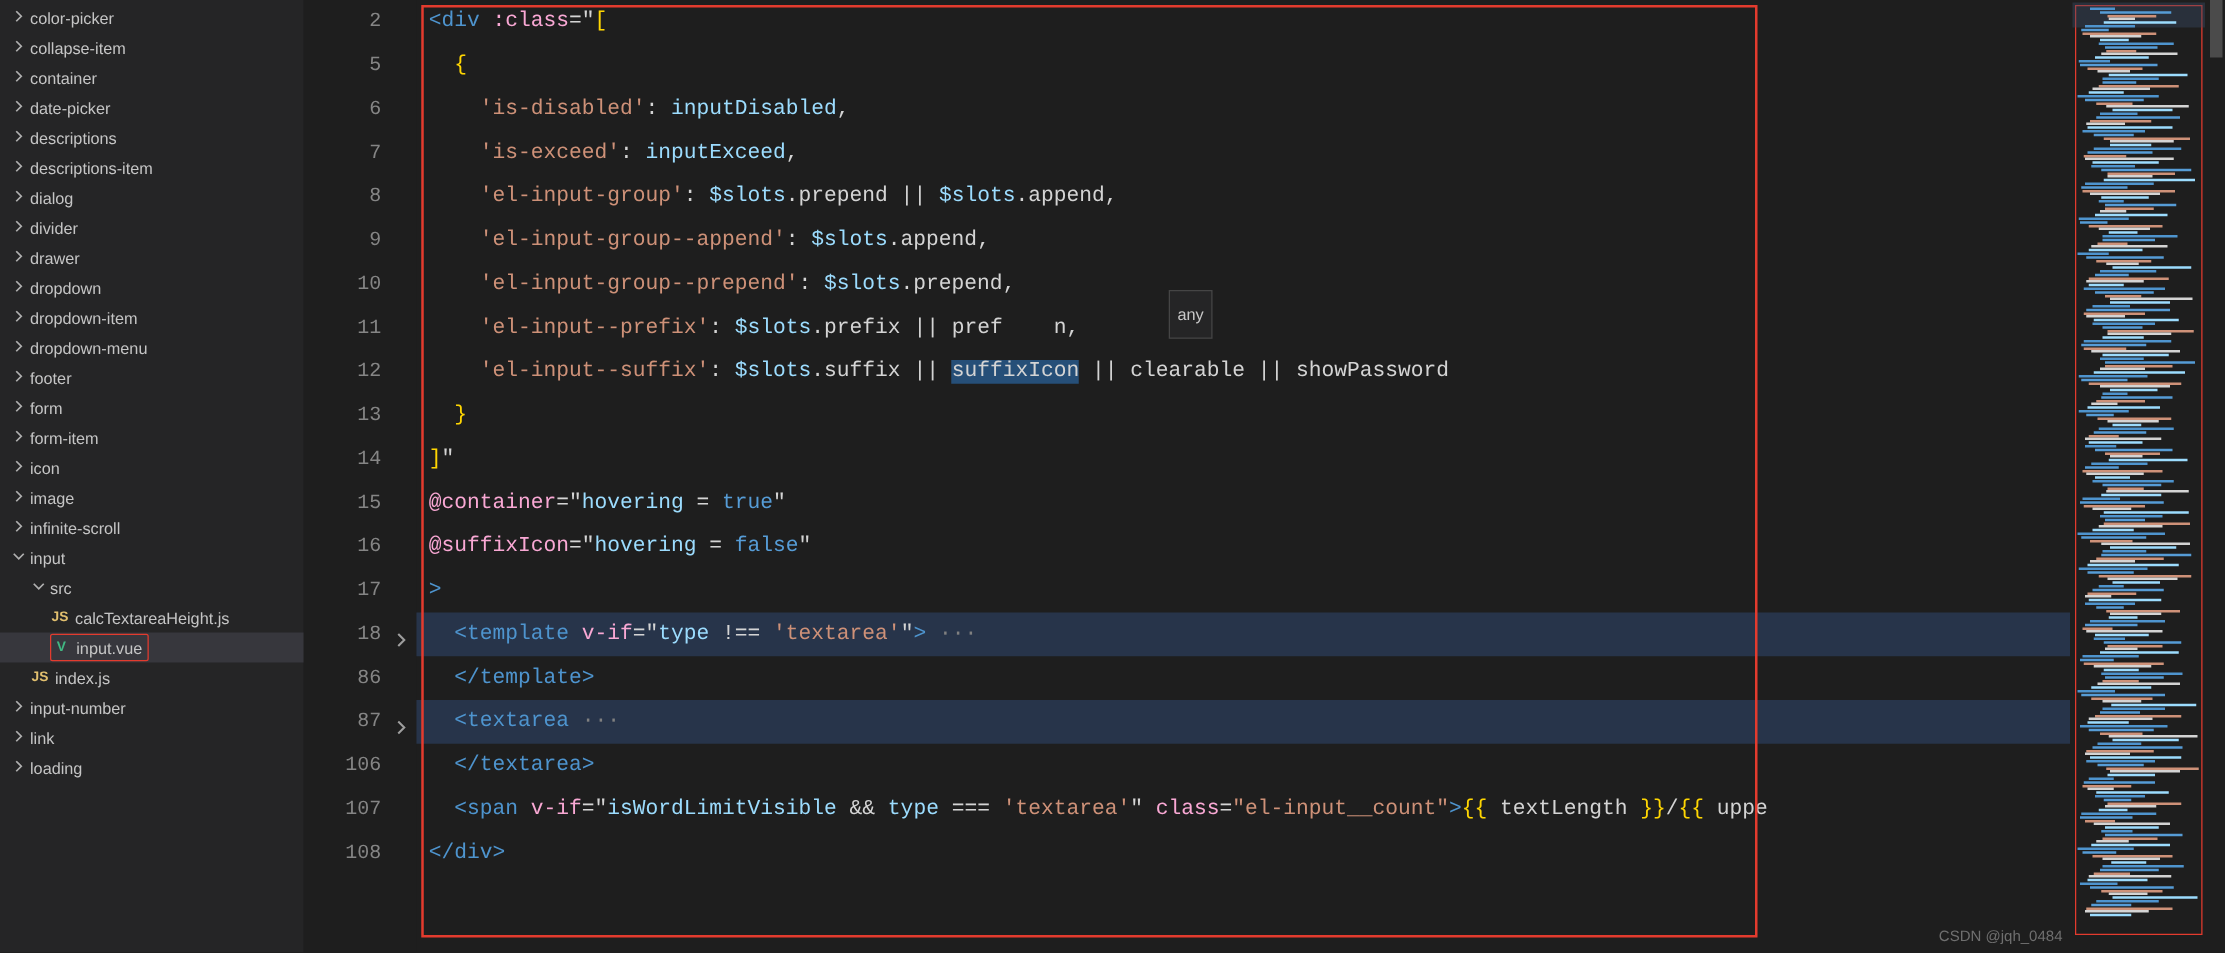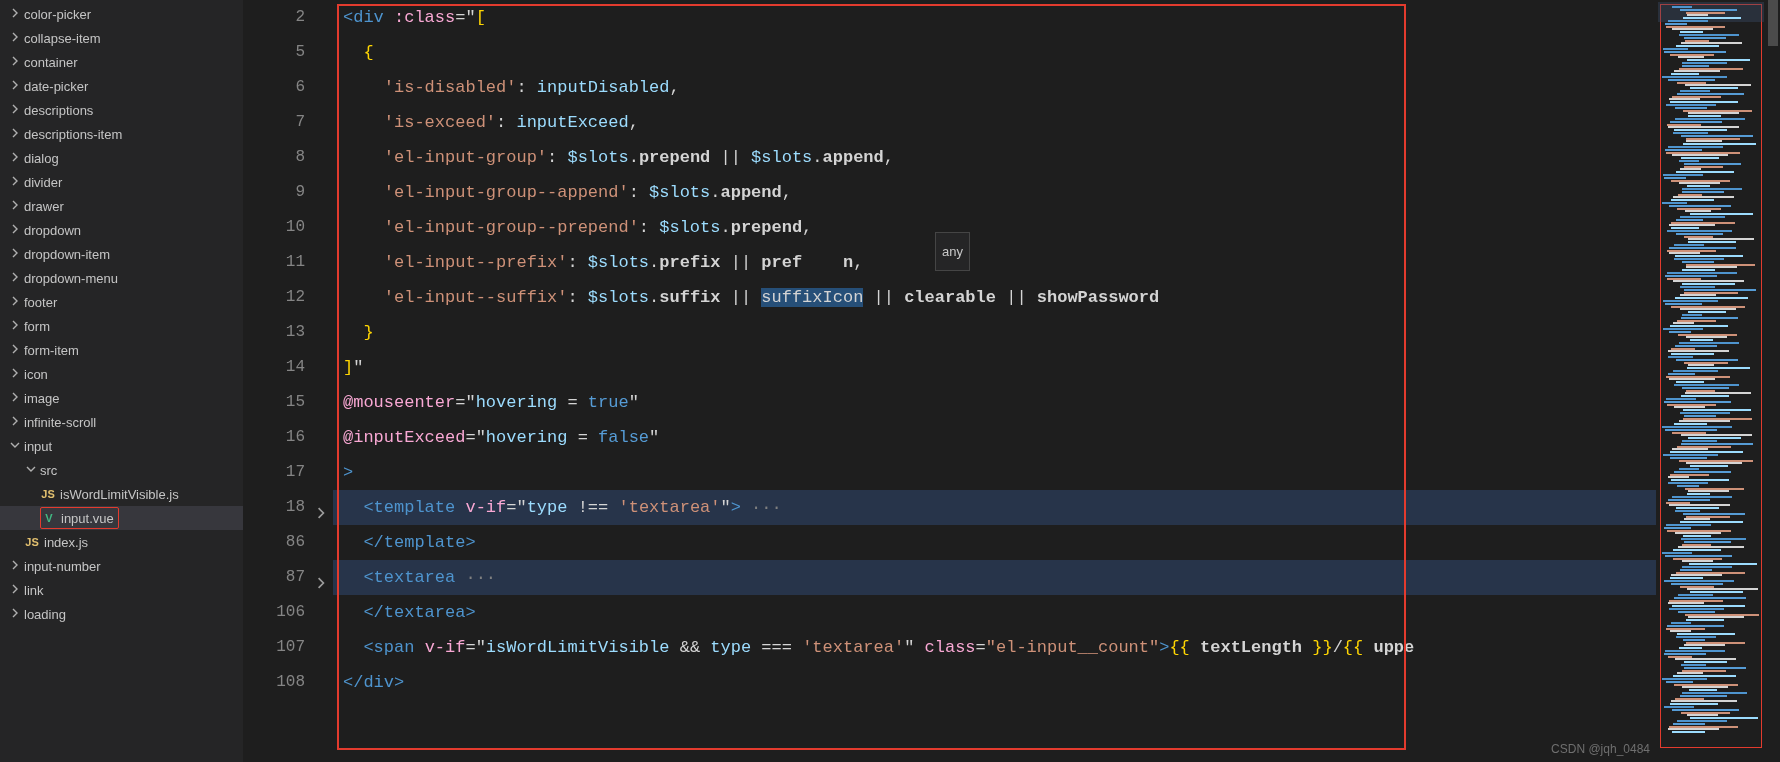--- a/index.html
+++ b/index.html
@@ -107,21 +107,21 @@
     height: 35px;
     padding-left: 10px;
   }
   .hl-row { background: #27344a; }
   .tok-tag    { color: #4e94ce; }
   .tok-attr   { color: #f9a8d4; }
   .tok-punct  { color: #d4d4d4; }
   .tok-brace  { color: #ffd602; }
   .tok-str    { color: #ce9178; }
   .tok-ident  { color: #9cdcfe; }
-  .tok-ident2 { color: #d4d4d4; font-weight: bold; }
+  .tok-ident2 { color: #d4d4d4; }
   .tok-kw     { color: #569cd6; }
   .tok-dots   { color: #808080; }
   .sel-hl { background: #264f78; }
   .intelli-pop {
     position: absolute;
     background: #252526;
     border: 1px solid #454545;
     color: #c8c8c8;
     padding: 1px 6px;
     font-family: "Segoe UI", sans-serif;
@@ -338,21 +338,21 @@
     <div class="tree-item depth-1">
       <span class="chev open">
         <svg width="10" height="10" viewBox="0 0 10 10">
           <path d="M3 1 L7 5 L3 9" stroke="currentColor" fill="none" stroke-width="1.4"></path>
         </svg>
       </span>
       <span class="file-name">src</span>
     </div>
     <div class="tree-item depth-2">
       <span class="file-icon js">JS</span>
-      <span class="file-name">isWordLimitVisible.js</span>
+      <span class="file-name">calcTextareaHeight.js</span>
     </div>
     <div class="tree-item depth-2 selected-row">
       <span class="selected-file-box">
         <span class="file-icon vue">V</span>
         <span class="file-name">input.vue</span>
       </span>
     </div>
     <div class="tree-item depth-1">
       <span class="file-icon js">JS</span>
       <span class="file-name">index.js</span>
@@ -417,22 +417,22 @@
       <div class="code-line"><span class="">  </span><span class="tok-brace">{</span></div>
       <div class="code-line"><span class="">    </span><span class="tok-str">'is-disabled'</span><span class="tok-punct">: </span><span class="tok-ident">inputDisabled</span><span class="tok-punct">,</span></div>
       <div class="code-line"><span class="">    </span><span class="tok-str">'is-exceed'</span><span class="tok-punct">: </span><span class="tok-ident">inputExceed</span><span class="tok-punct">,</span></div>
       <div class="code-line"><span class="">    </span><span class="tok-str">'el-input-group'</span><span class="tok-punct">: </span><span class="tok-ident">$slots</span><span class="tok-punct">.</span><span class="tok-ident2">prepend</span><span class="tok-punct"> || </span><span class="tok-ident">$slots</span><span class="tok-punct">.</span><span class="tok-ident2">append</span><span class="tok-punct">,</span></div>
       <div class="code-line"><span class="">    </span><span class="tok-str">'el-input-group--append'</span><span class="tok-punct">: </span><span class="tok-ident">$slots</span><span class="tok-punct">.</span><span class="tok-ident2">append</span><span class="tok-punct">,</span></div>
       <div class="code-line"><span class="">    </span><span class="tok-str">'el-input-group--prepend'</span><span class="tok-punct">: </span><span class="tok-ident">$slots</span><span class="tok-punct">.</span><span class="tok-ident2">prepend</span><span class="tok-punct">,</span></div>
       <div class="code-line"><span class="">    </span><span class="tok-str">'el-input--prefix'</span><span class="tok-punct">: </span><span class="tok-ident">$slots</span><span class="tok-punct">.</span><span class="tok-ident2">prefix</span><span class="tok-punct"> || </span><span class="tok-ident2">pref</span><span class="">    </span><span class="tok-ident2">n</span><span class="tok-punct">,</span></div>
       <div class="code-line"><span class="">    </span><span class="tok-str">'el-input--suffix'</span><span class="tok-punct">: </span><span class="tok-ident">$slots</span><span class="tok-punct">.</span><span class="tok-ident2">suffix</span><span class="tok-punct"> || </span><span class="sel-hl">suffixIcon</span><span class="tok-punct"> || </span><span class="tok-ident2">clearable</span><span class="tok-punct"> || </span><span class="tok-ident2">showPassword</span></div>
       <div class="code-line"><span class="">  </span><span class="tok-brace">}</span></div>
       <div class="code-line"><span class="tok-brace">]</span><span class="tok-punct">"</span></div>
-      <div class="code-line"><span class="tok-attr">@mouseenter</span><span class="tok-punct">=</span><span class="tok-punct">"</span><span class="tok-ident">hovering</span><span class="tok-punct"> = </span><span class="tok-kw">true</span><span class="tok-punct">"</span></div>
-      <div class="code-line"><span class="tok-attr">@inputExceed</span><span class="tok-punct">=</span><span class="tok-punct">"</span><span class="tok-ident">hovering</span><span class="tok-punct"> = </span><span class="tok-kw">false</span><span class="tok-punct">"</span></div>
+      <div class="code-line"><span class="tok-attr">@container</span><span class="tok-punct">=</span><span class="tok-punct">"</span><span class="tok-ident">hovering</span><span class="tok-punct"> = </span><span class="tok-kw">true</span><span class="tok-punct">"</span></div>
+      <div class="code-line"><span class="tok-attr">@suffixIcon</span><span class="tok-punct">=</span><span class="tok-punct">"</span><span class="tok-ident">hovering</span><span class="tok-punct"> = </span><span class="tok-kw">false</span><span class="tok-punct">"</span></div>
       <div class="code-line"><span class="tok-tag">&gt;</span></div>
       <div class="code-line hl-row"><span class="">  </span><span class="tok-tag">&lt;</span><span class="tok-tag">template </span><span class="tok-attr">v-if</span><span class="tok-punct">=</span><span class="tok-punct">"</span><span class="tok-ident">type</span><span class="tok-punct"> !== </span><span class="tok-str">'textarea'</span><span class="tok-punct">"</span><span class="tok-tag">&gt;</span><span class="tok-dots"> ···</span></div>
       <div class="code-line"><span class="">  </span><span class="tok-tag">&lt;/</span><span class="tok-tag">template</span><span class="tok-tag">&gt;</span></div>
       <div class="code-line hl-row"><span class="">  </span><span class="tok-tag">&lt;</span><span class="tok-tag">textarea</span><span class="tok-dots"> ···</span></div>
       <div class="code-line"><span class="">  </span><span class="tok-tag">&lt;/</span><span class="tok-tag">textarea</span><span class="tok-tag">&gt;</span></div>
       <div class="code-line"><span class="">  </span><span class="tok-tag">&lt;</span><span class="tok-tag">span </span><span class="tok-attr">v-if</span><span class="tok-punct">=</span><span class="tok-punct">"</span><span class="tok-ident">isWordLimitVisible</span><span class="tok-punct"> &amp;&amp; </span><span class="tok-ident">type</span><span class="tok-punct"> === </span><span class="tok-str">'textarea'</span><span class="tok-punct">" </span><span class="tok-attr">class</span><span class="tok-punct">=</span><span class="tok-str">"el-input__count"</span><span class="tok-tag">&gt;</span><span class="tok-brace">{{</span><span class="tok-ident2"> textLength </span><span class="tok-brace">}}</span><span class="tok-punct">/</span><span class="tok-brace">{{</span><span class="tok-ident2"> uppe</span></div>
       <div class="code-line"><span class="tok-tag">&lt;/div&gt;</span></div>
     </div>
   <div class="minimap" id="minimap">
     <div class="mini-outline"></div>

